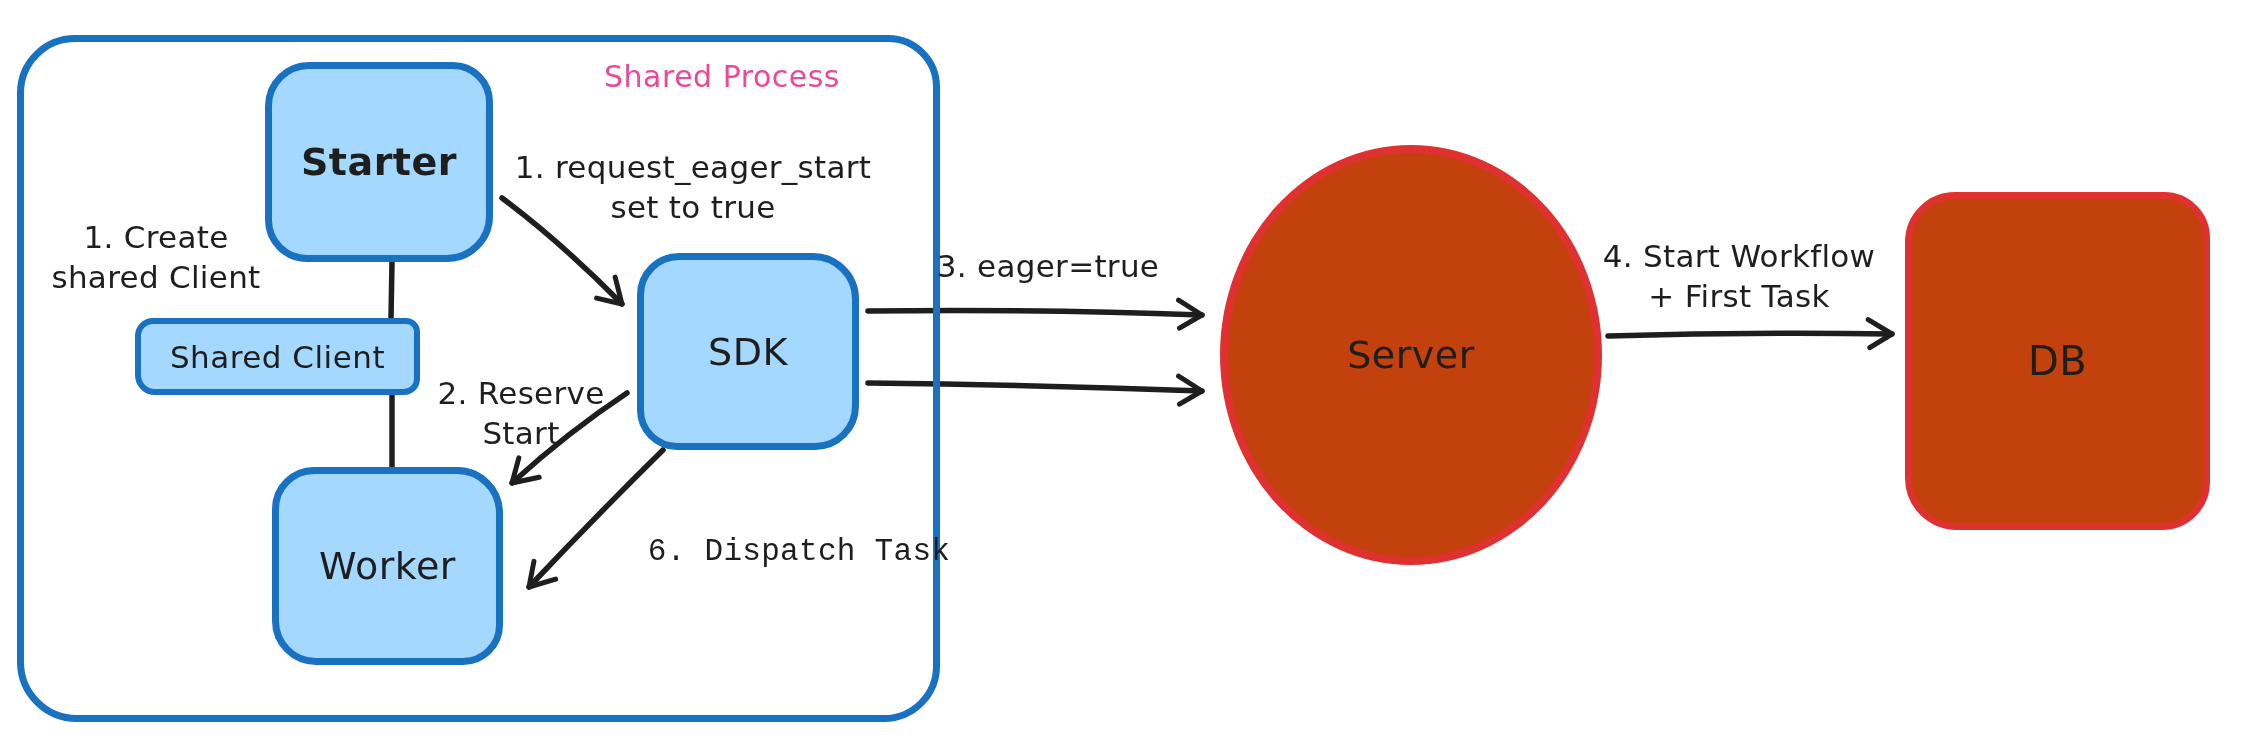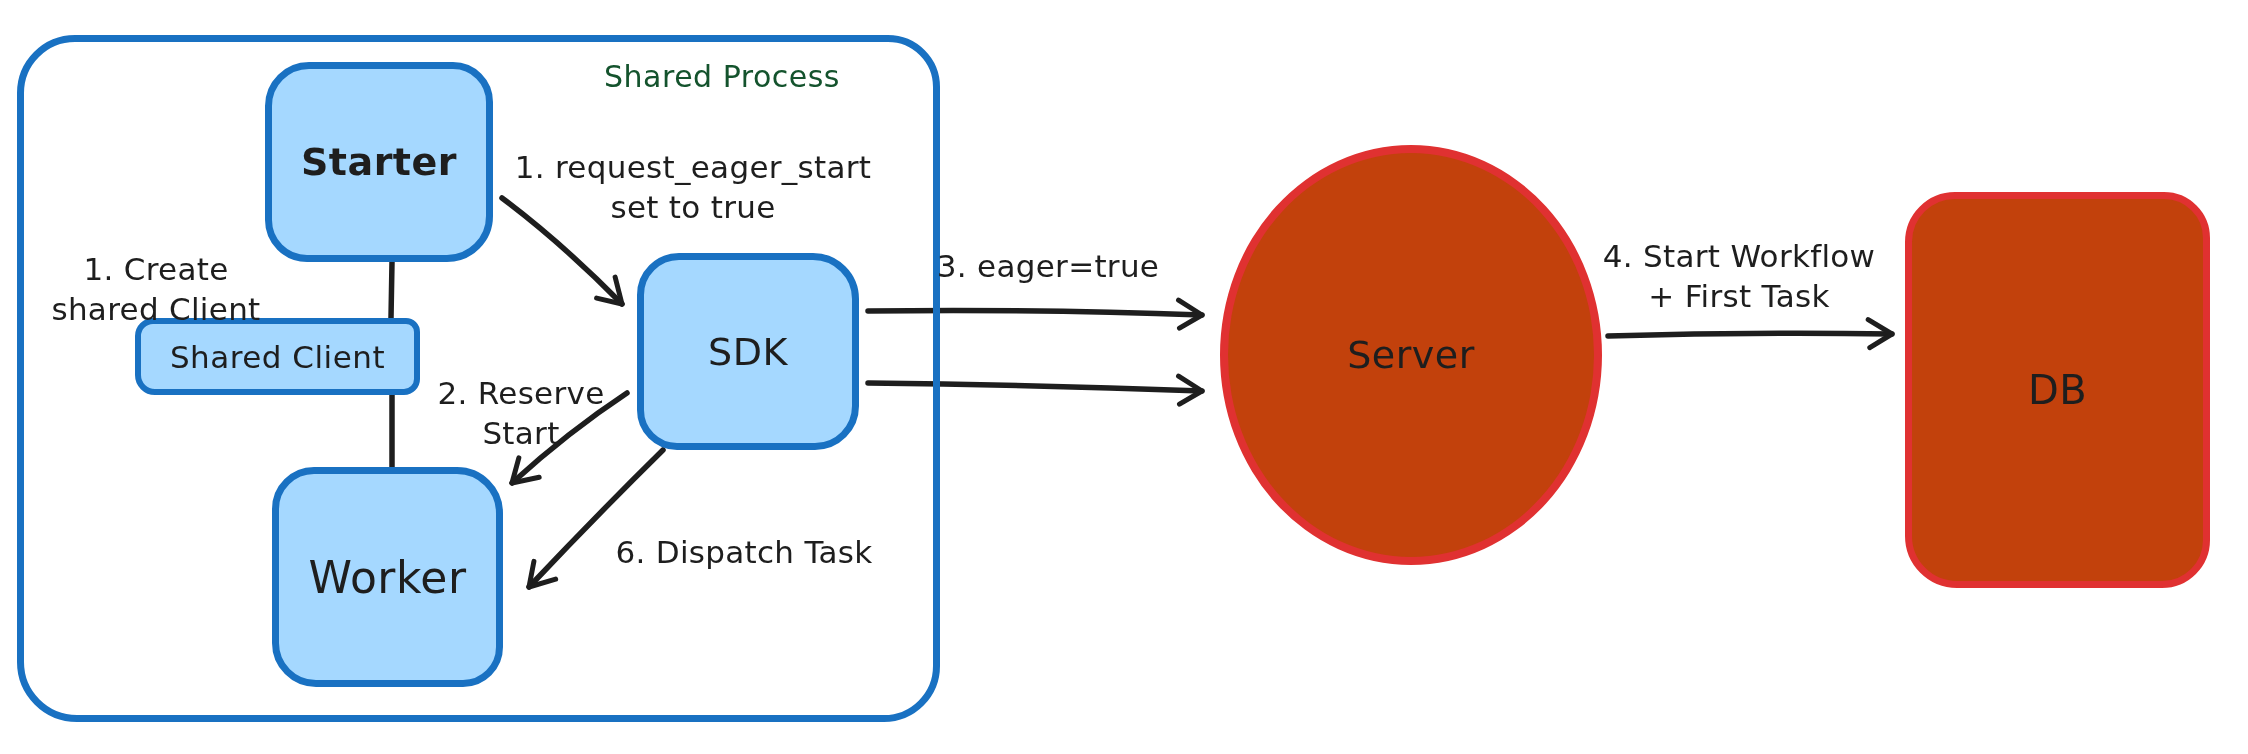--- a/index.html
+++ b/index.html
@@ -17,42 +17,42 @@
   .process-frame{
     left:17px;top:35px;width:923px;height:687px;
     border:7px solid #1971c2;
     border-radius:58px 52px 56px 60px;
     z-index:2;
     box-sizing:border-box;
     background:transparent;
   }
   .frame-label{
     z-index:4;
-    color:#14532d;
+    color:#ec4899;
     font-size:30px;
     letter-spacing:.5px;
     transform:translate(-50%,-50%);
     white-space:nowrap;
   }
   
   .node{
     z-index:3;
     box-sizing:border-box;
     display:flex;align-items:center;justify-content:center;
     text-align:center;
     letter-spacing:.5px;
   }
   .blue{background:#a5d8ff;border:7px solid #1971c2;}
   .red{background:#c2410c;border:7px solid #e03131;}
   .starter{left:265px;top:62px;width:228px;height:200px;border-radius:44px 40px 46px 42px;font-size:38px;font-weight:bold;}
   .shared-client{left:135px;top:318px;width:285px;height:77px;border-width:6px;border-radius:18px 14px 16px 20px;font-size:31px;}
-  .worker{left:272px;top:467px;width:231px;height:220px;border-radius:42px 46px 40px 44px;font-size:44px;}
+  .worker{left:272px;top:467px;width:231px;height:198px;border-radius:42px 46px 40px 44px;font-size:38px;}
   .sdk{left:637px;top:253px;width:222px;height:197px;border-radius:42px 46px 44px 40px;font-size:38px;}
   .server{left:1220px;top:145px;width:382px;height:420px;border-width:8px;border-radius:50%;font-size:38px;}
-  .db{left:1905px;top:192px;width:305px;height:396px;border-radius:50px 46px 48px 52px;font-size:40px;}
+  .db{left:1905px;top:192px;width:305px;height:338px;border-radius:50px 46px 48px 52px;font-size:40px;}
   
   .note{
     z-index:4;
     font-size:31px;
     line-height:1.3;
     text-align:center;
     letter-spacing:.3px;
     transform:translate(-50%,-50%);
   }
   .note span{display:block;white-space:nowrap;}
@@ -95,41 +95,41 @@
   <div class="abs node blue sdk">
     <span>SDK</span>
   </div>
   <div class="abs node red server">
     <span>Server</span>
   </div>
   <div class="abs node red db">
     <span>DB</span>
   </div>
 
-  <div class="abs note" style="left:156px;top:257px;margin-top:32px;">
+  <div class="abs note" style="left:156px;top:257px;">
     <span>1. Create</span>
     <span>shared Client</span>
   </div>
 
   <div class="abs note" style="left:693px;top:187px;">
     <span>1. request_eager_start</span>
     <span>set to true</span>
   </div>
 
   <div class="abs note" style="left:521px;top:413px;">
     <span>2. Reserve</span>
     <span>Start</span>
   </div>
 
   <div class="abs note" style="left:1048px;top:266px;">
     <span>3. eager=true</span>
   </div>
 
 
-  <div class="abs note" style="left:744px;top:552px;">
+  <div class="abs note" style="left:799px;top:552px;font-family:Liberation Mono, monospace;">
     <span>6. Dispatch Task</span>
   </div>
 
   <div class="abs note" style="left:1739px;top:276px;">
     <span>4. Start Workflow</span>
     <span>+ First Task</span>
   </div>
 
 </div>
 

